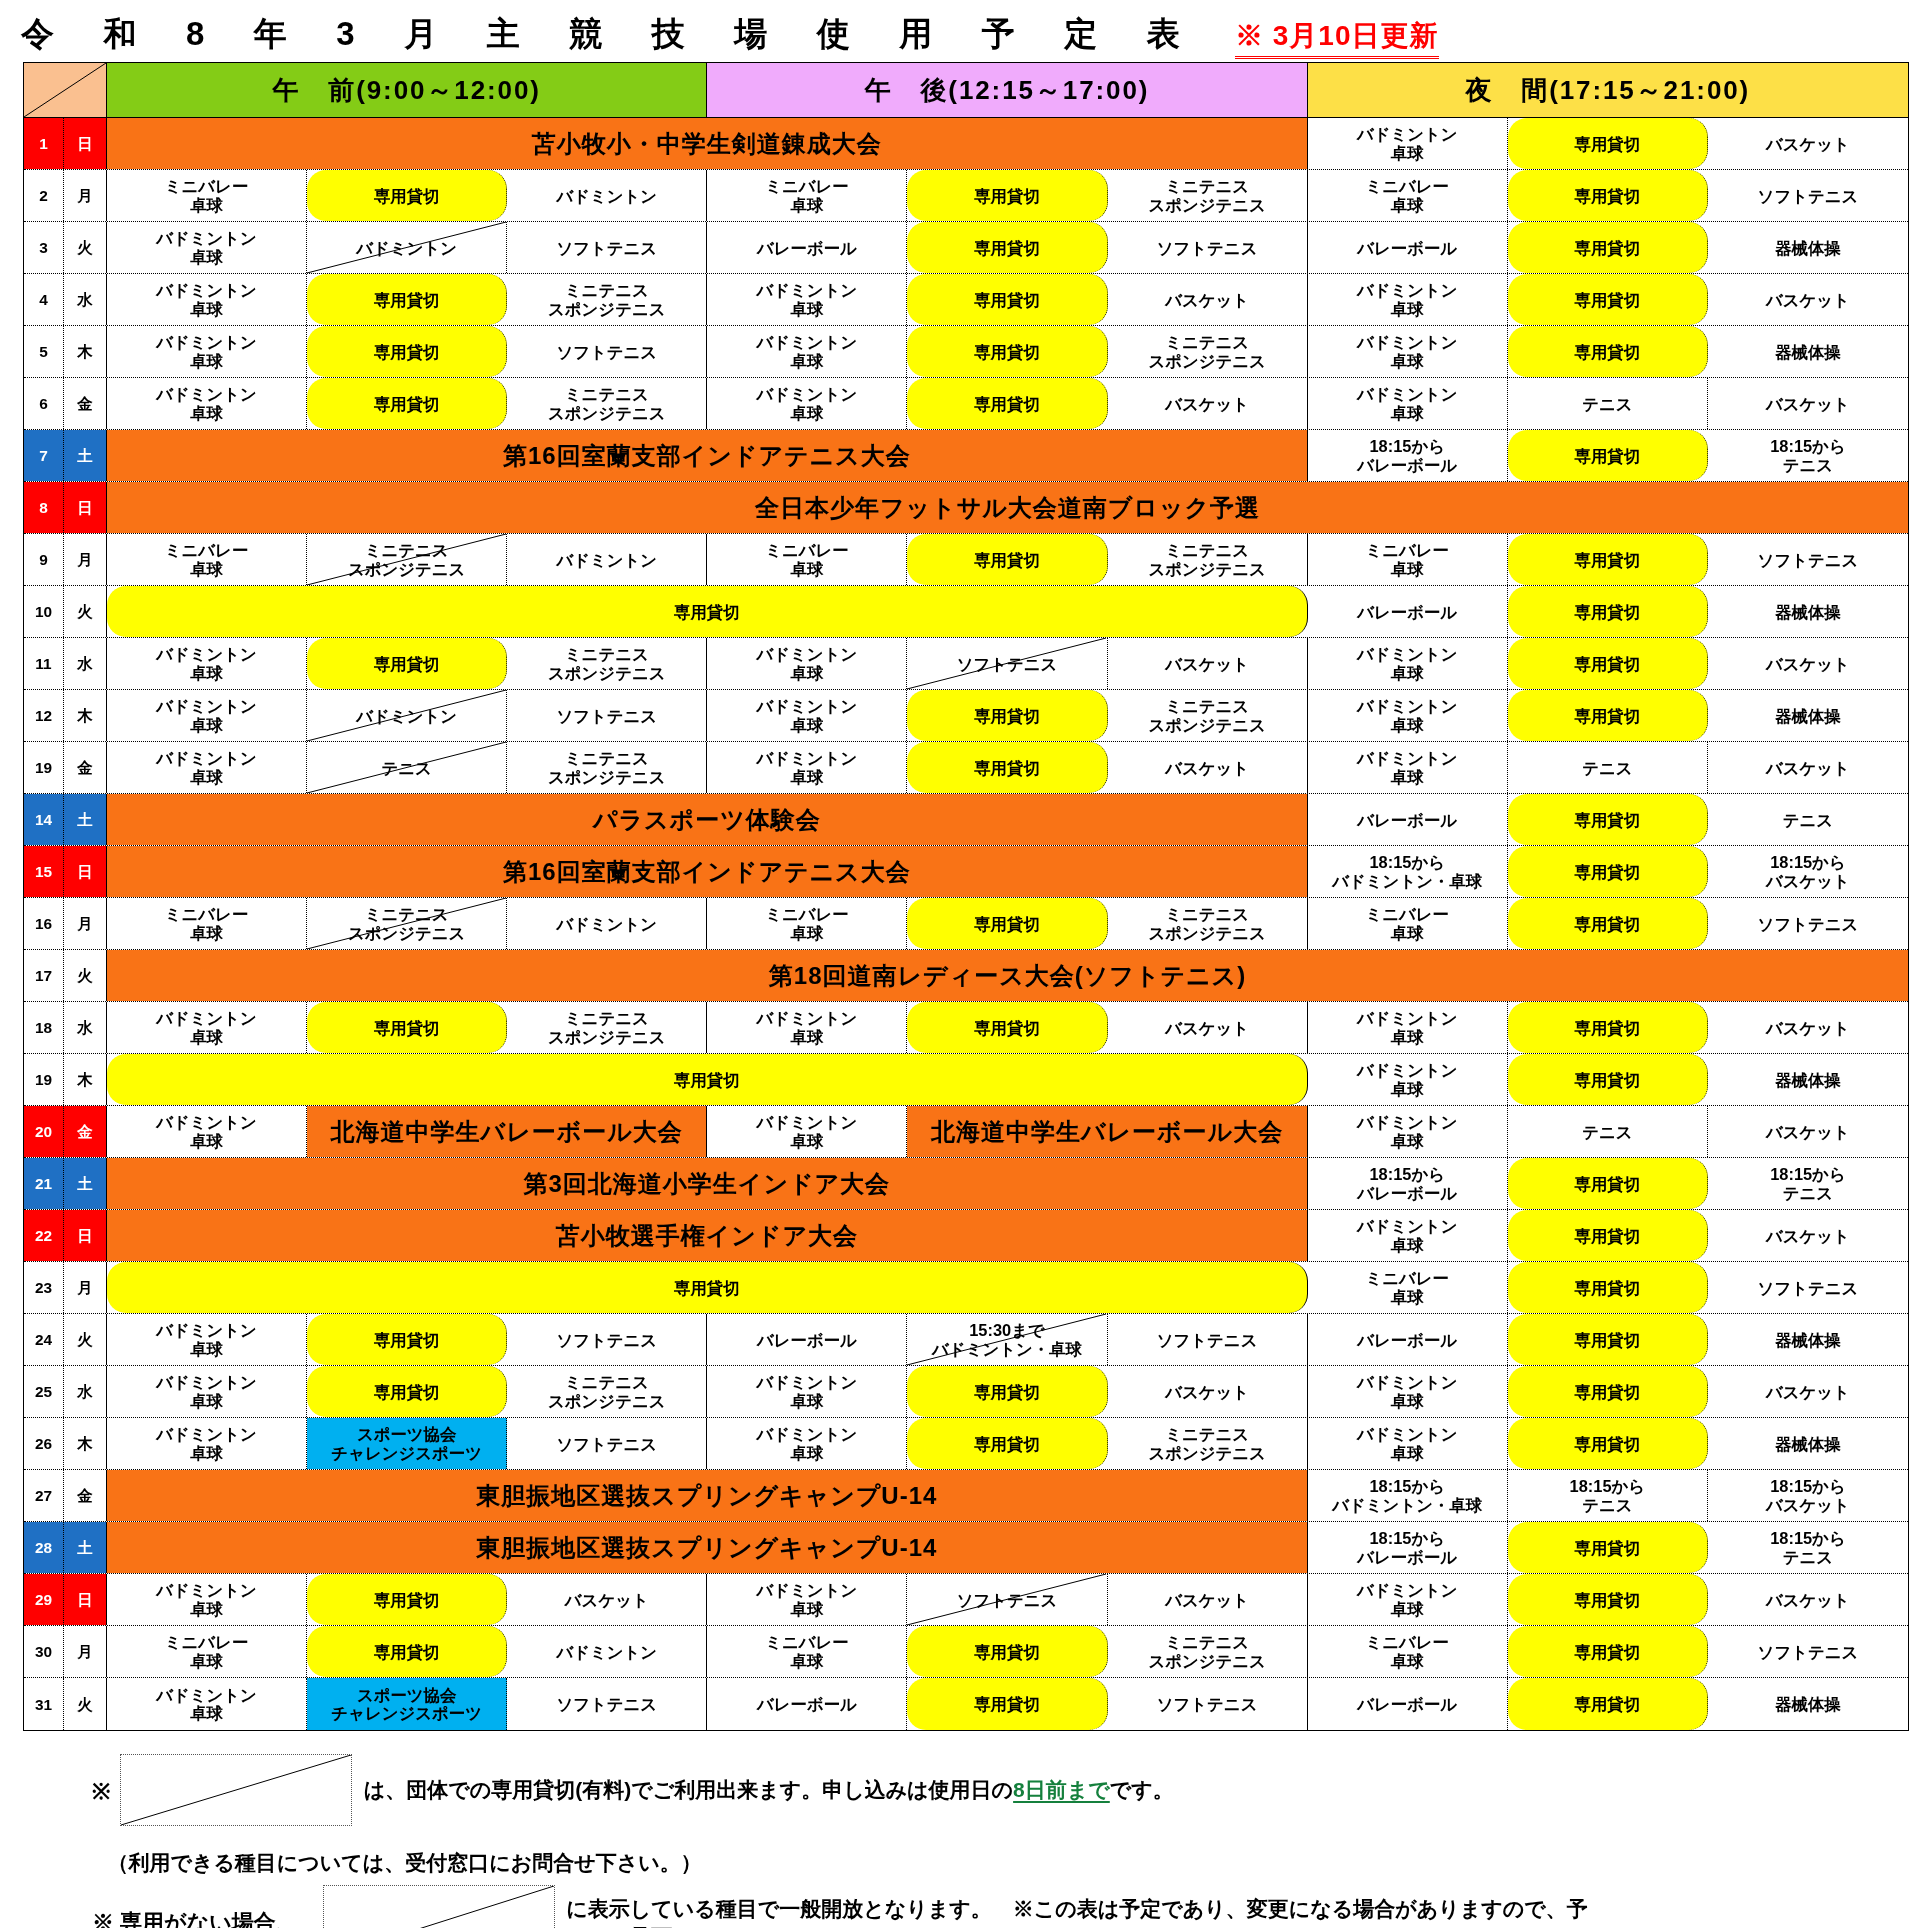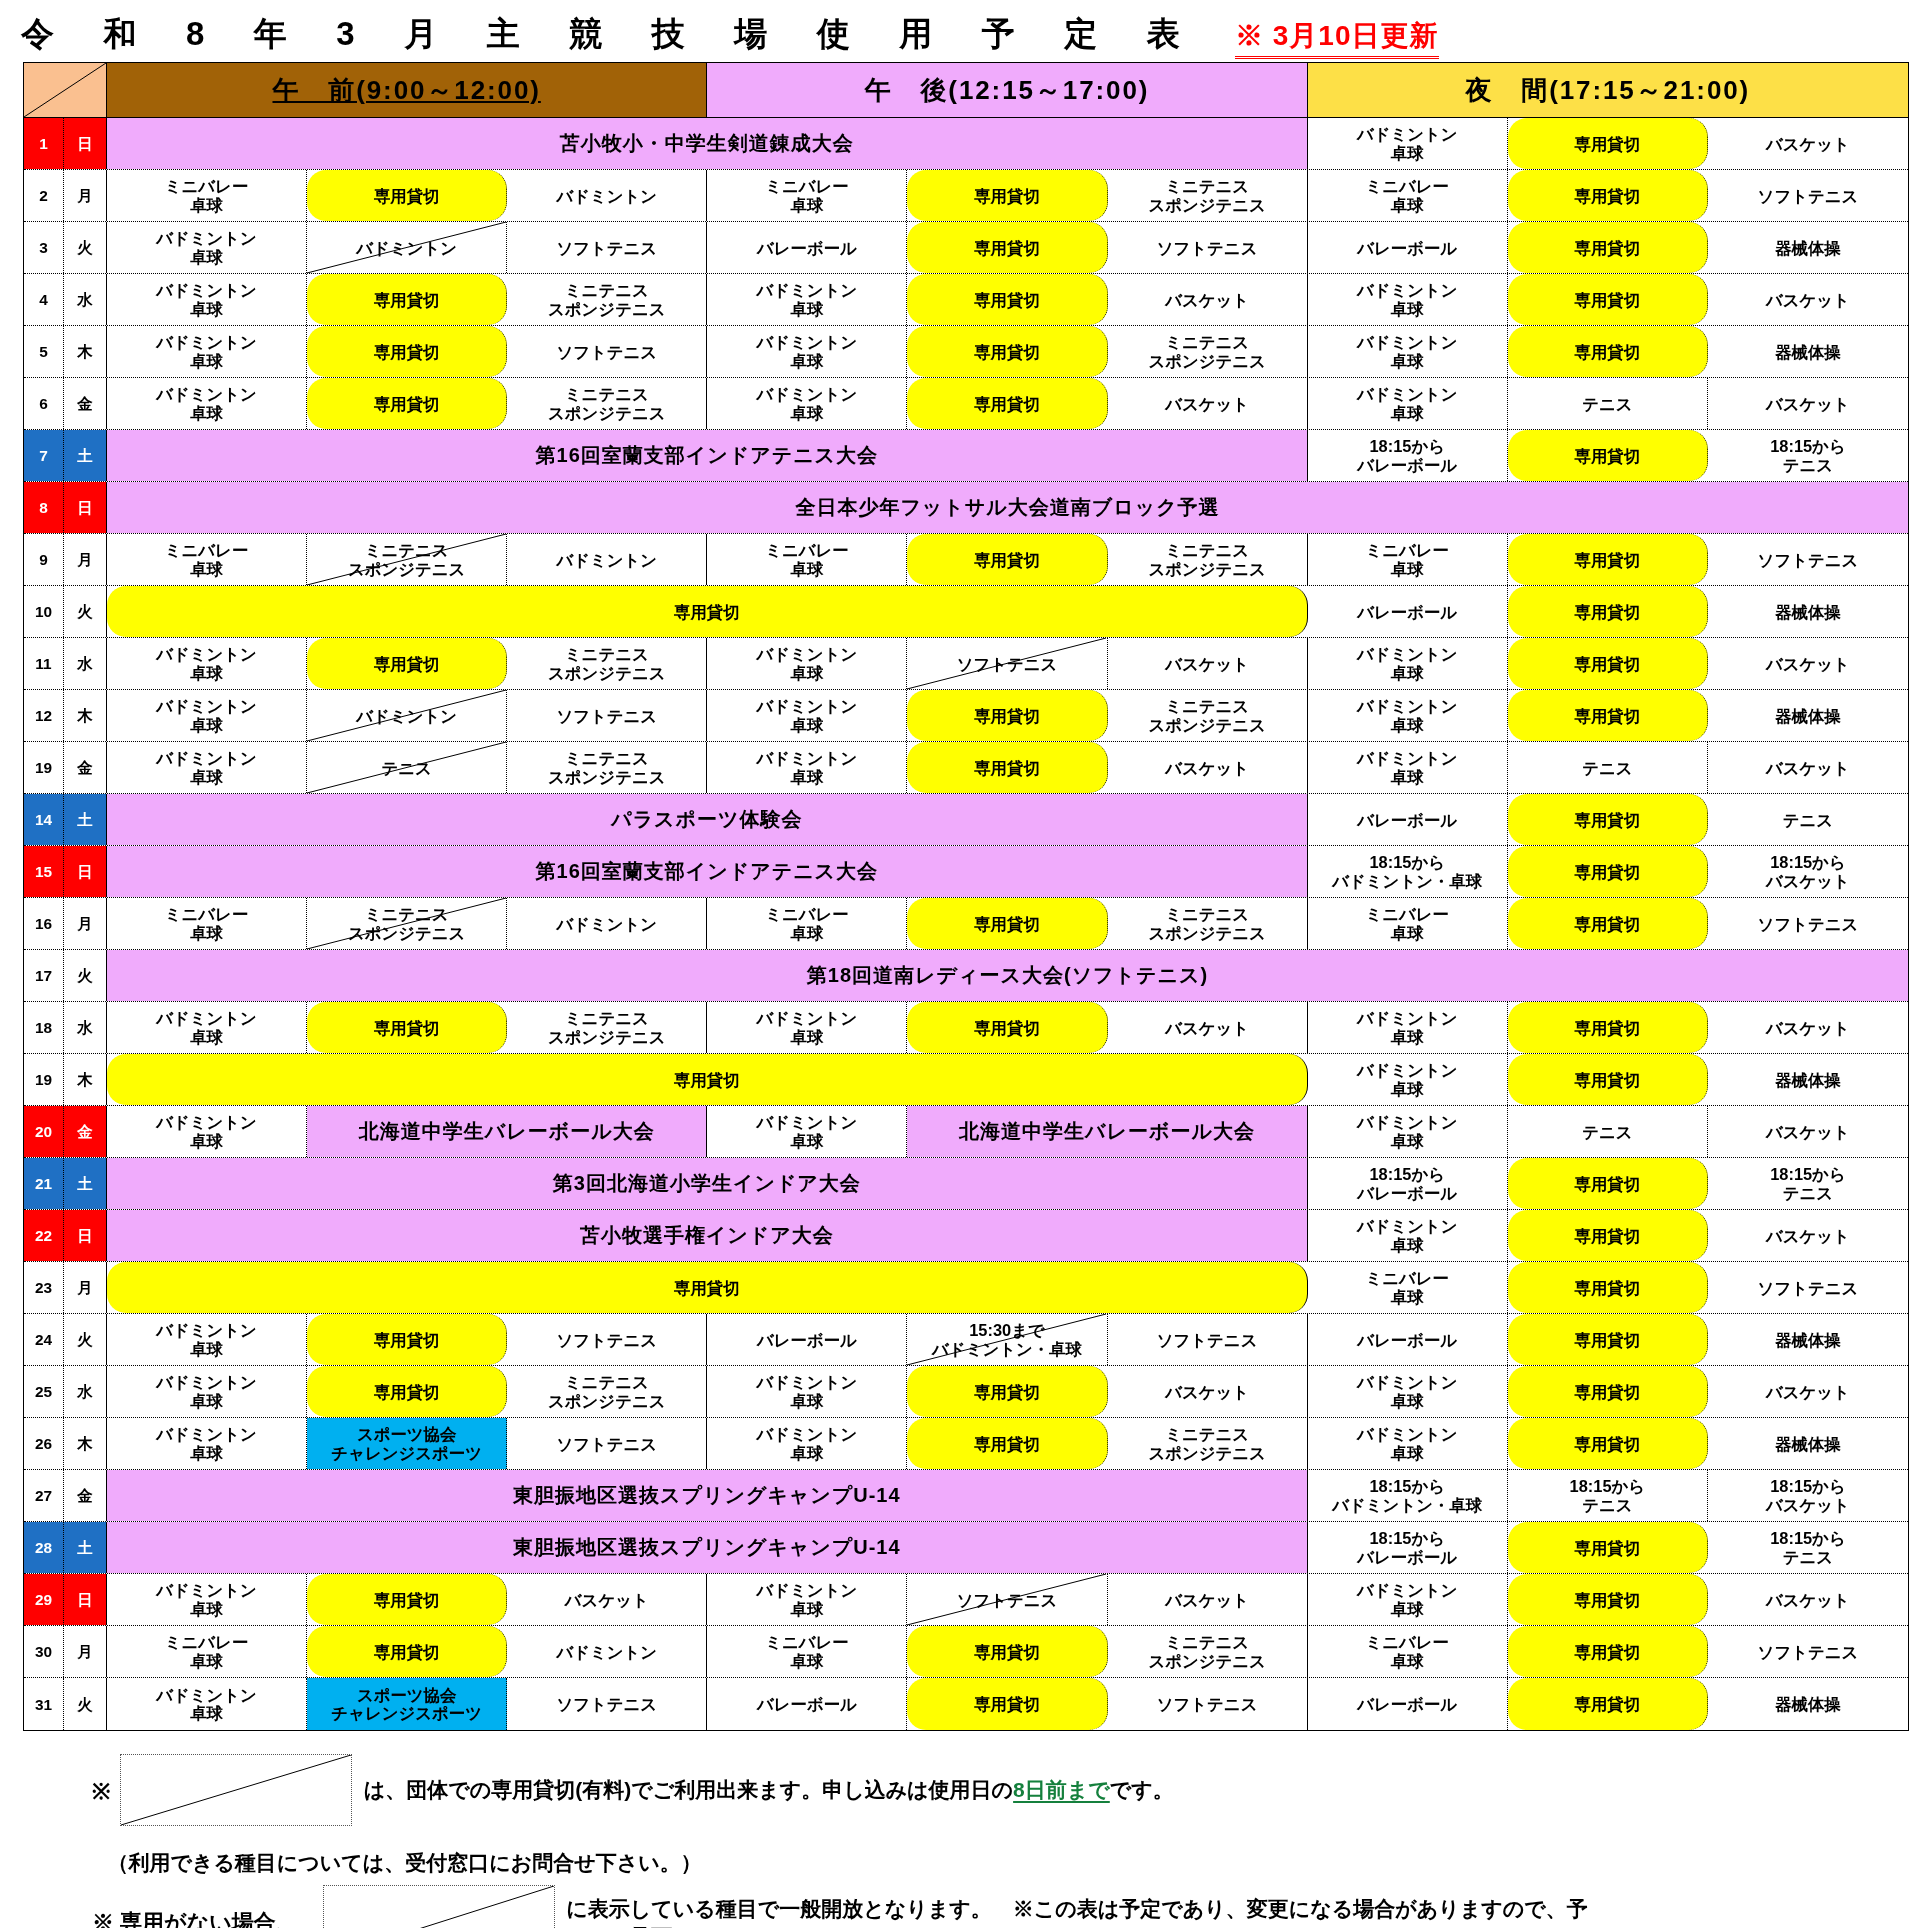--- a/index.html
+++ b/index.html
@@ -26,31 +26,31 @@
   #rows .row:last-child{border-bottom:none;}
 
   .cell{position:relative;display:flex;align-items:center;justify-content:center;
         text-align:center;font-weight:bold;overflow:hidden;box-sizing:border-box;}
   .ct{white-space:pre-line;line-height:1.15;position:relative;z-index:2;}
   .b-dot{border-right:1px dotted #000;}
   .b-solid{border-right:1.9px solid #000;}
 
   .corner{grid-column:1 / span 2;background:#FAC090;border-right:1.9px solid #000;}
   .hcell{font-size:26px;letter-spacing:1.9px;}
-  .h-morning{grid-column:3 / span 3;background:#a16207;border-right:1.9px solid #000;text-decoration:underline;}
+  .h-morning{grid-column:3 / span 3;background:#84cc16;border-right:1.9px solid #000;}
   .h-afternoon{grid-column:6 / span 3;background:#f0abfc;border-right:1.9px solid #000;}
   .h-evening{grid-column:9 / span 3;background:#fde047;}
 
   .daycell{font-size:15.4px;}
   .scell{font-size:16.4px;}
   .sun{background:#FF0000;color:#fff;}
   .sat{background:#1F70C4;color:#fff;}
   .reserved{background:#FFFF00;border-radius:19px;}
   .special{background:#00B0F0;}
-  .event{background:#f0abfc;font-size:20px;letter-spacing:1px;}
+  .event{background:#f97316;font-size:24px;letter-spacing:1px;}
   .marker::after{content:"";position:absolute;top:0;right:0;z-index:3;
     border-left:9.7px solid transparent;border-top:9.7px solid #FF0000;}
 
   .diag{position:absolute;left:0;top:0;width:100%;height:100%;z-index:1;}
 
   
   .footer{margin:23px 0 0 92px;}
   .note{font-size:21px;font-weight:bold;}
   .note1,.note3{display:flex;align-items:center;}
   .note-prefix{font-size:22px;font-weight:bold;margin-right:9.7px;flex:none;}

